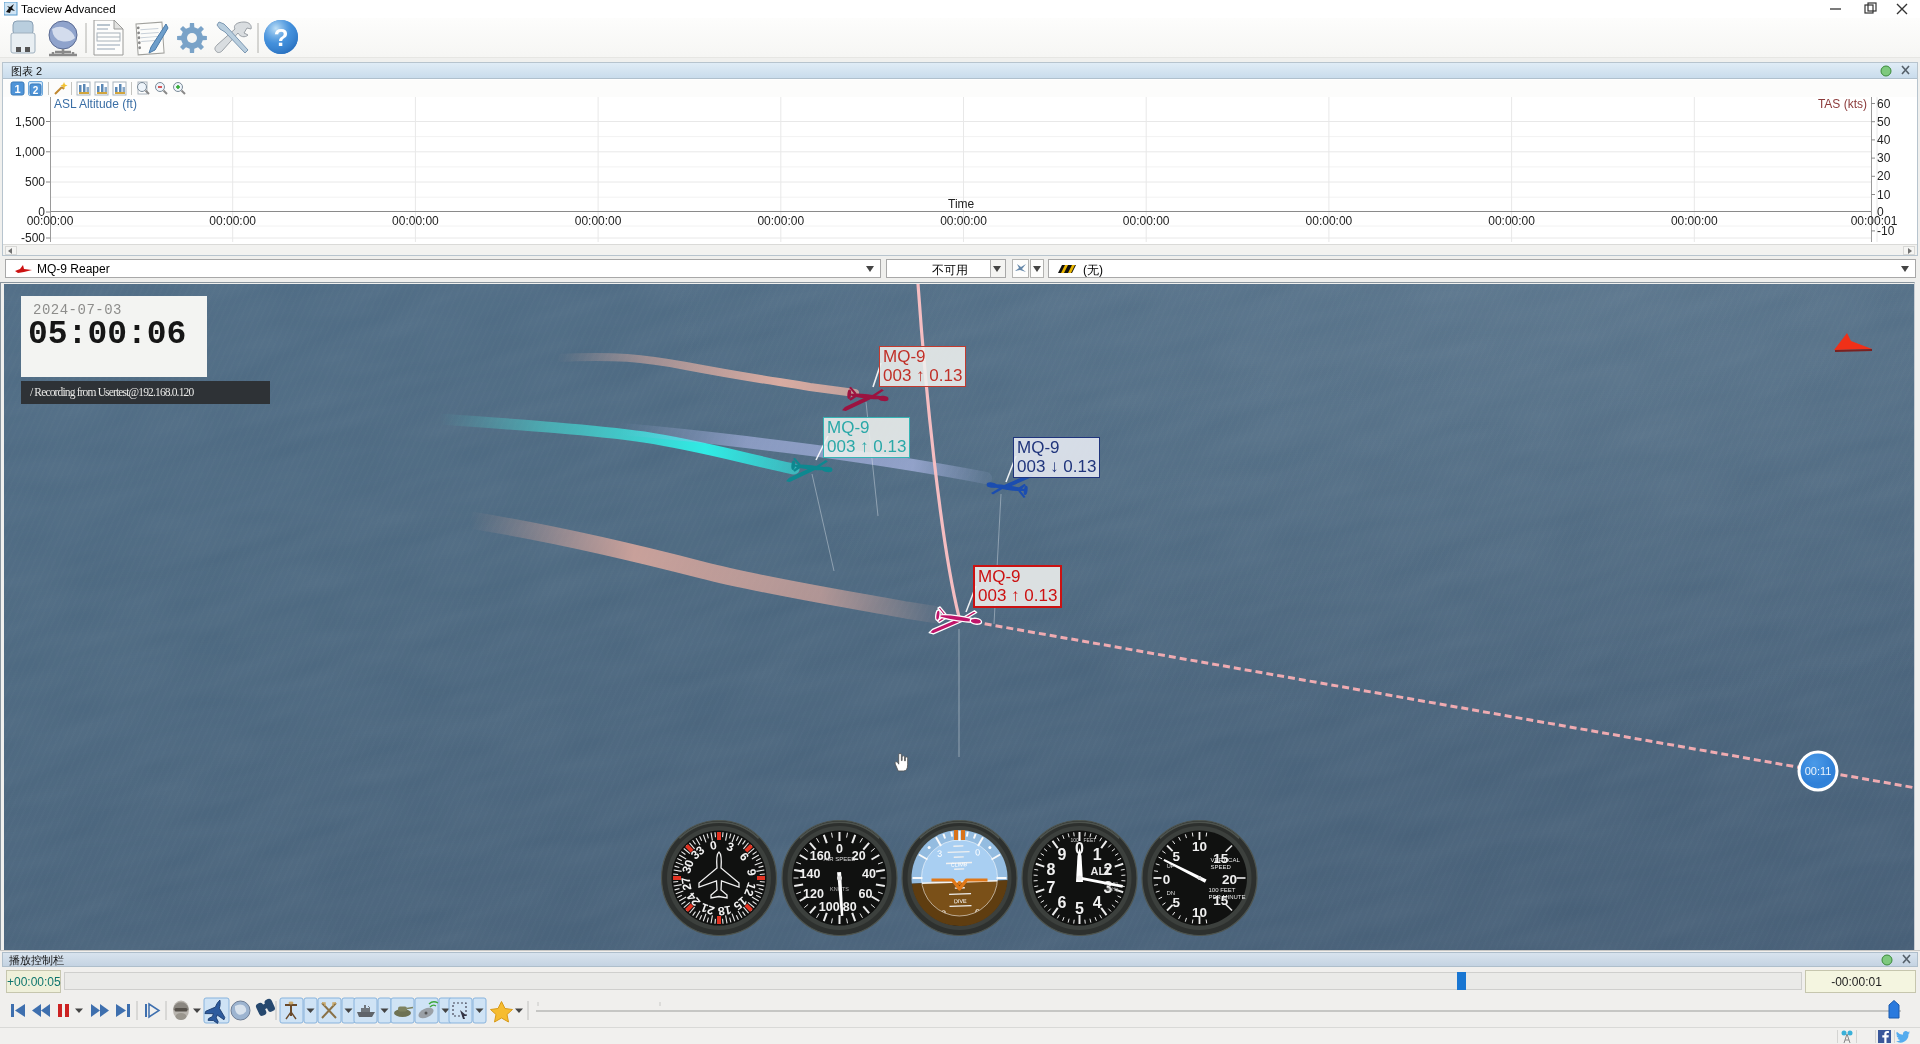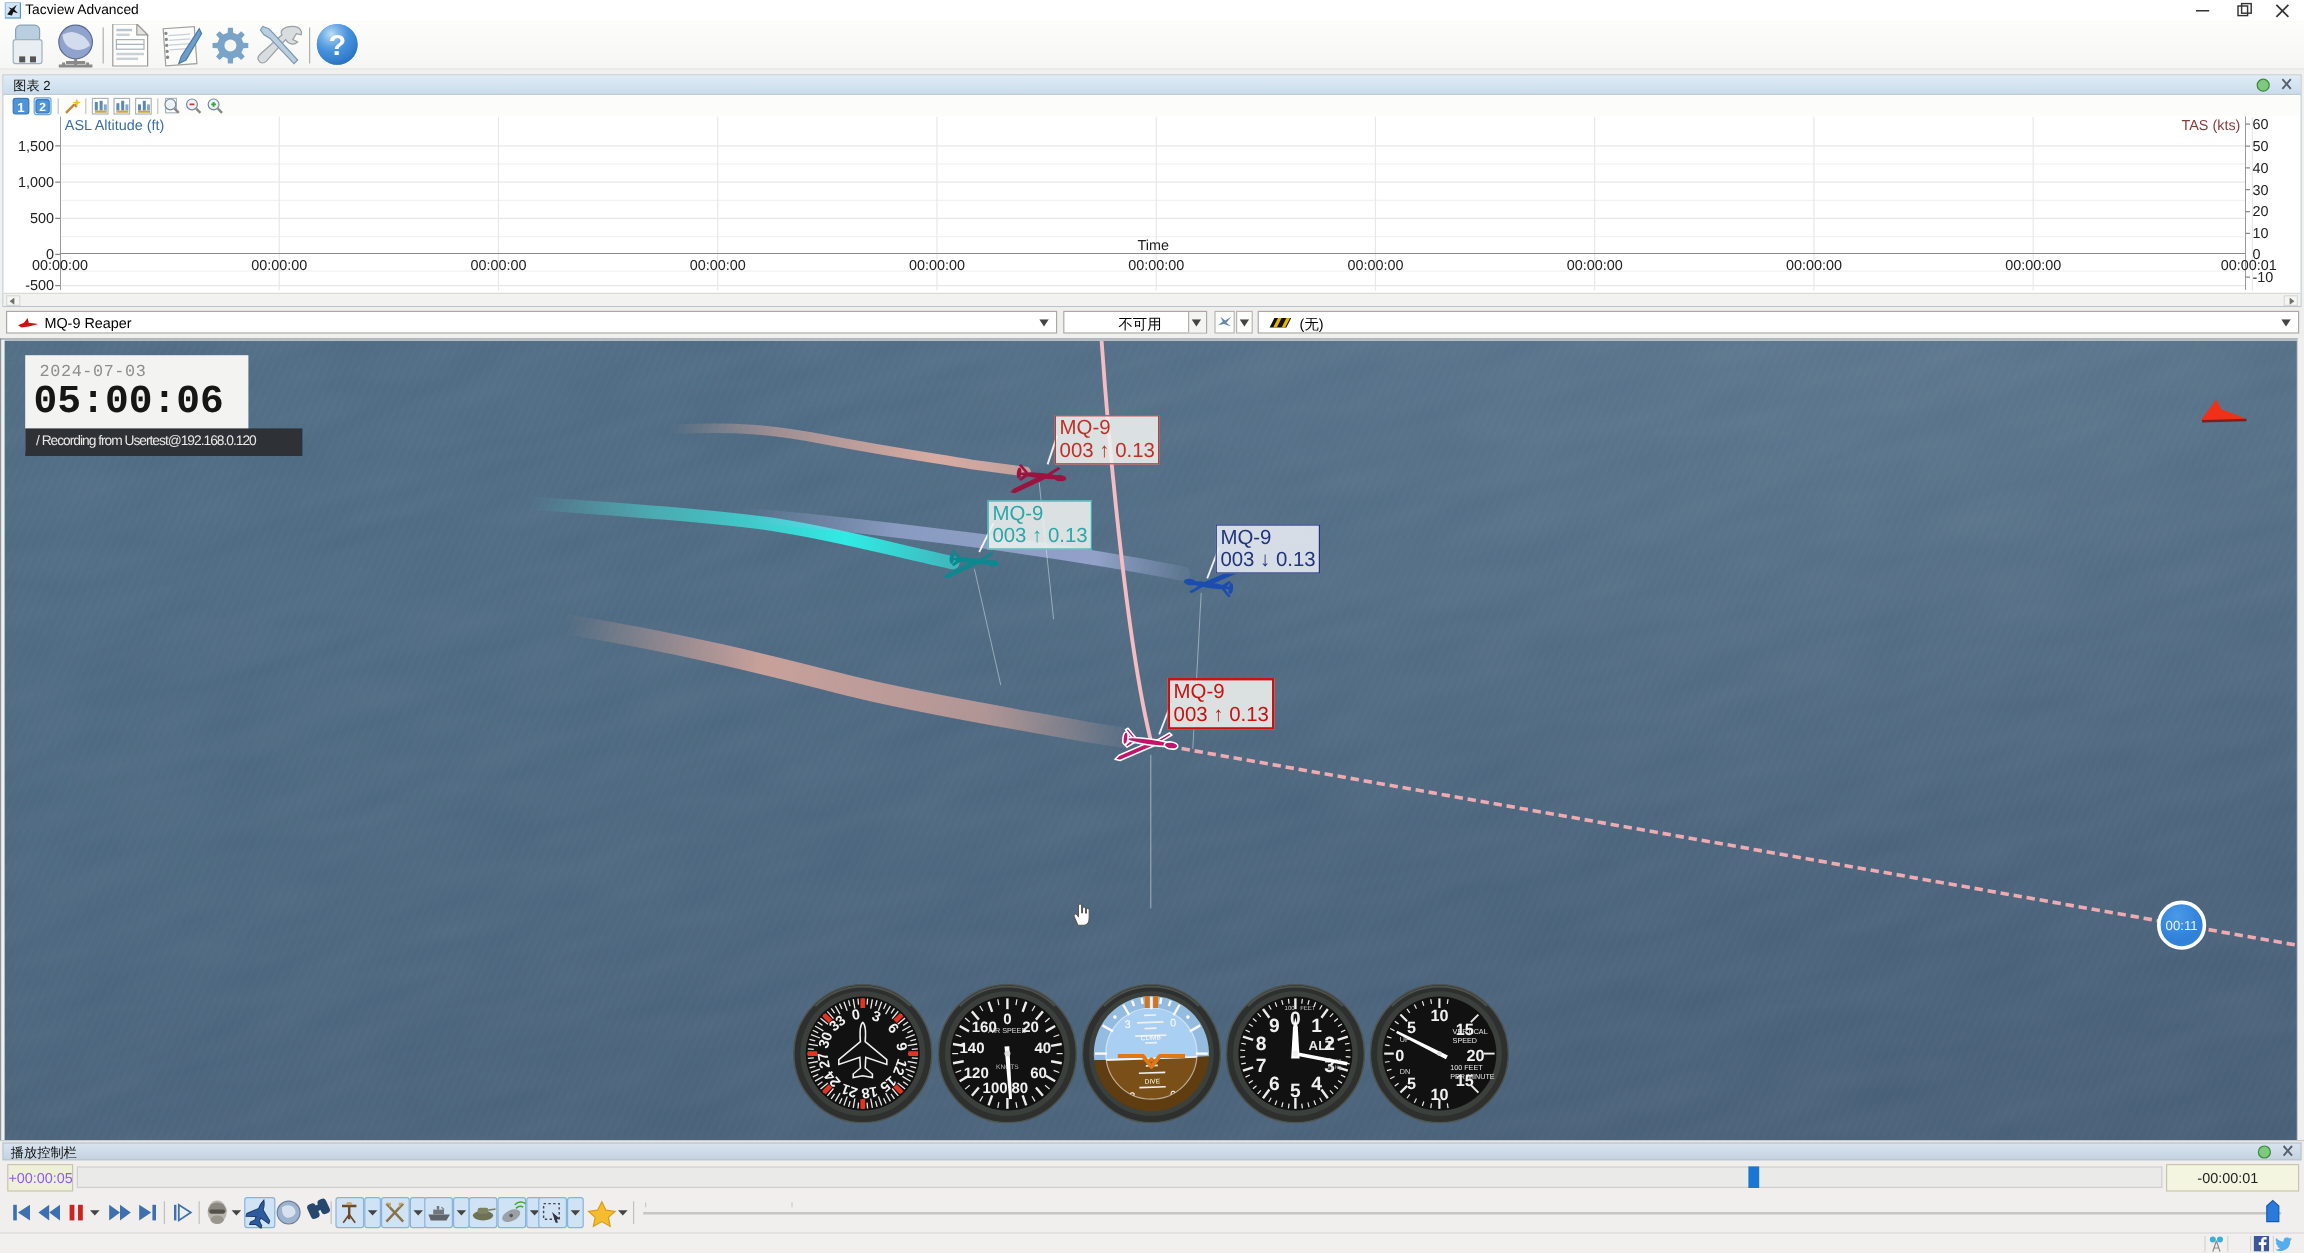--- a/index.html
+++ b/index.html
@@ -20,21 +20,21 @@
    repeating-linear-gradient(115deg, rgba(255,255,255,0.010) 0 2px, rgba(255,255,255,0) 2px 6px),
    
    radial-gradient(1500px 750px at 82% 0%, rgba(215,228,240,0.10), rgba(215,228,240,0) 62%),
    linear-gradient(170deg, #4f6c85 0%, #4c6880 38%, #49637b 68%, #465e76 100%);
   background-color:#4b6780;
 }
 #vborder { position:absolute; left:0px; top:282px; width:1915px; height:669px; border:1px solid #8a959e; border-right:1px solid #c9cdd2; pointer-events:none; }
 #clockbox { position:absolute; left:17px; top:12px; width:186px; height:81px; background:#f3f4f2; font-family:"Liberation Mono",monospace; }
 #clockbox .d { position:absolute; left:12px; top:6px; font-size:14px; letter-spacing:0.5px; color:#8d8d8b; }
 #clockbox .t { position:absolute; left:7px; top:20px; font-size:33px; font-weight:bold; color:#161616; }
-#recbox { position:absolute; left:17px; top:73px; width:231px; height:23px; background:#2e3236; color:#e8e8e6; font-family:Liberation Sans, sans-serif; font-size:11.5px; letter-spacing:-0.85px; line-height:23px; padding-left:9px; white-space:nowrap; overflow:hidden; }
+#recbox { position:absolute; left:17px; top:97px; width:249px; height:23px; background:#2e3236; color:#e8e8e6; font-family:Liberation Serif, serif; font-size:11.5px; letter-spacing:-0.85px; line-height:23px; padding-left:9px; white-space:nowrap; overflow:hidden; }
 .mqlabel { position:absolute; font-size:17px; line-height:18.5px; padding:1px 3px; background:rgba(238,240,238,0.88); white-space:nowrap; }
 #playpanel { position:absolute; left:0; top:950px; width:1920px; height:77px; background:#f0efed; border-top:1px solid #c8c8c6; }
 #playheader { position:absolute; left:2px; top:1px; width:1916px; height:15px; background:linear-gradient(#d8e3ee,#c4d3e2); border:1px solid #aebecb; font-size:11px; color:#111; }
 #timerow { position:absolute; left:0; top:19px; width:1920px; height:24px; }
 #btnrow { position:absolute; left:0; top:46px; width:1920px; height:28px; }
 #statusbar { position:absolute; left:0; top:1027px; width:1920px; height:17px; background:#f1f0ee; border-top:1px solid #d9d9d7; }
 .ssep { position:absolute; top:2px; width:1px; height:13px; background:#d4d4d2; }
 .chbtn { position:absolute; top:1px; width:15px; height:15px; }
 </style>
 </head>
@@ -746,21 +746,21 @@
 <div id="vborder"></div>
 <div id="playpanel">
   <div id="playheader">
       <span style="position:absolute;left:6px;top:0px">播放控制栏</span>
     <svg class="abs" style="right:6px;top:1px" width="30" height="12">
       <circle cx="6" cy="6" r="5" fill="#7ec97e" stroke="#3a8a3a"></circle>
       <path d="M22,1 L29,9 M29,1 L22,9" stroke="#55606a" stroke-width="1.6"></path>
     </svg>
   </div>
   <div id="timerow">
-    <div class="abs" style="left:6px;top:0px;width:55px;height:23px;background:#eff0da;border:1px solid #c6c6ae;font-size:12px;color:#8b5cf6;text-align:center;line-height:22px;">+00:00:05</div>
+    <div class="abs" style="left:6px;top:0px;width:55px;height:23px;background:#eff0da;border:1px solid #c6c6ae;font-size:12px;color:#0f766e;text-align:center;line-height:22px;">+00:00:05</div>
     <div class="abs" style="left:64px;top:2px;width:1738px;height:18px;background:#eaeae8;border:1px solid #cfcfcd;"></div>
     <div class="abs" style="left:1457px;top:2px;width:9px;height:18px;background:#1976d2;"></div>
     <div class="abs" style="left:1805px;top:0px;width:111px;height:23px;background:#f4f5e0;border:1px solid #c6c6ae;font-size:12px;color:#222;text-align:center;line-height:22px;padding-right:8px;">-00:00:01</div>
   </div>
   <div id="btnrow">
     <svg class="abs" style="left:0;top:0" width="1920" height="28" id="btnsvg">
         <g fill="#3e6fae">
           <rect x="11" y="7" width="3" height="13"></rect>
           <polygon points="25,7 25,20 15,13.5"></polygon>
         </g>

